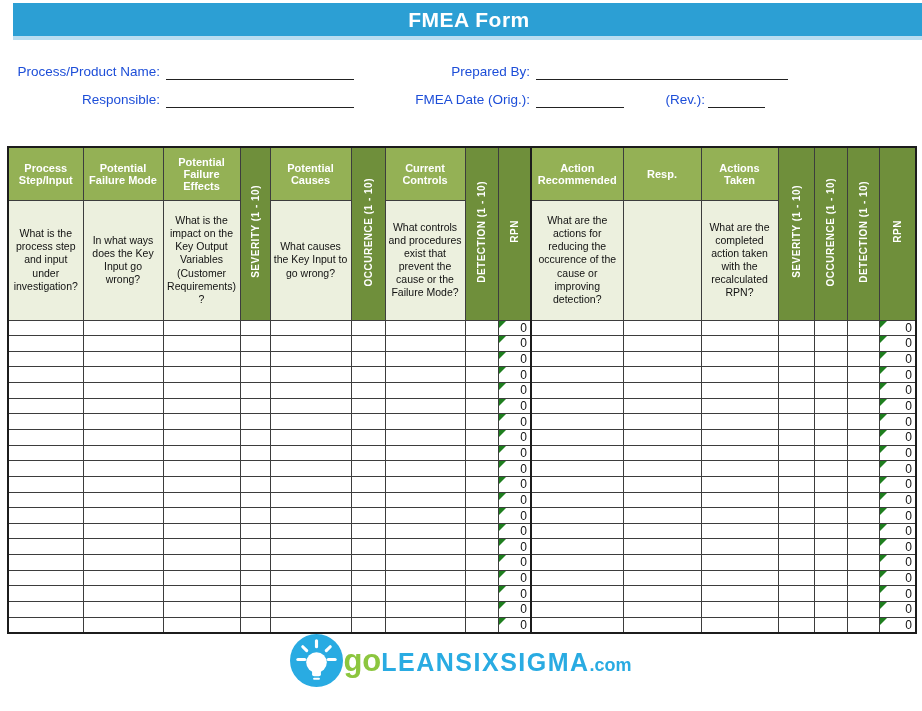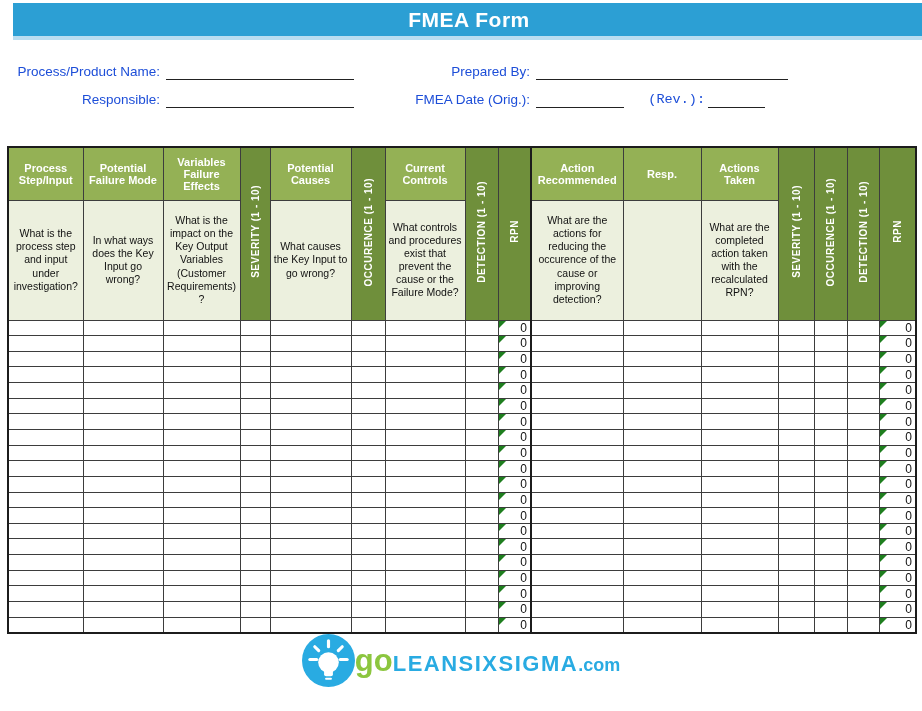--- a/index.html
+++ b/index.html
@@ -34,21 +34,21 @@
   td.rpn::before { content:""; position:absolute; left:0; top:0;
                    border-top:7px solid #1E7E1E; border-right:7px solid transparent; }
   .gsep { border-left:2px solid #1c1c1c !important;margin-top:13px; }
 
   
   .logo-row { position:absolute; left:0; top:633px; width:100%; height:54px;
               display:flex; align-items:center; justify-content:center; }
   .logo-circle { width:53px; height:53px; flex:0 0 53px; }
   .logo-text { display:flex; align-items:baseline; }
   .logo-go { color:#8CC63F; font-size:31px; font-weight:bold; line-height:1; }
-  .logo-main { color:#29ABE2; font-size:22px; font-weight:bold; letter-spacing:1.5px; line-height:1; }
+  .logo-main { color:#29ABE2; font-size:25px; font-weight:bold; letter-spacing:1.5px; line-height:1; }
   .logo-tld { color:#29ABE2; font-size:18px; font-weight:bold; line-height:1; }
   .copyright { position:absolute; left:0; top:690px; width:100%; text-align:center;
                font-size:11.5px; color:#111; }
 </style>
 </head>
 <body>
 
 <div id="page">
 
   <div class="banner">
@@ -60,21 +60,21 @@
 
   <div class="flabel" style="left:380px; width:150px; top:64px;">Prepared By:</div>
   <div class="ffield" style="left:536px; width:252px; top:64px;"></div>
 
   <div class="flabel" style="left:0; width:160px; top:92px;">Responsible:</div>
   <div class="ffield" style="left:166px; width:188px; top:92px;"></div>
 
   <div class="flabel" style="left:380px; width:150px; top:92px;">FMEA Date (Orig.):</div>
   <div class="ffield" style="left:536px; width:88px; top:92px;"></div>
 
-  <div class="flabel" style="left:630px; width:75px; top:92px;font-family:Liberation Mono, monospace;">(Rev.):</div>
+  <div class="flabel" style="left:630px; width:75px; top:92px;">(Rev.):</div>
   <div class="ffield" style="left:708px; width:57px; top:92px;"></div>
 
   <table class="fmea" id="fmea-table">
       <colgroup>
         <col style="width: 75px;">
         <col style="width: 80px;">
         <col style="width: 77px;">
         <col style="width: 30px;">
         <col style="width: 81px;">
         <col style="width: 34px;">
@@ -86,21 +86,21 @@
         <col style="width: 77px;">
         <col style="width: 36px;">
         <col style="width: 33px;">
         <col style="width: 32px;">
         <col style="width: 37px;">
       </colgroup>
       <thead>
         <tr>
           <th class="h1">Process Step/Input</th>
           <th class="h1">Potential Failure Mode</th>
-          <th class="h1">Variables Failure Effects</th>
+          <th class="h1">Potential Failure Effects</th>
           <th rowspan="2" class="vcol"><span class="vtext">SEVERITY (1 - 10)</span></th>
           <th class="h1">Potential Causes</th>
           <th rowspan="2" class="vcol"><span class="vtext">OCCURENCE (1 - 10)</span></th>
           <th class="h1">Current Controls</th>
           <th rowspan="2" class="vcol"><span class="vtext">DETECTION (1 - 10)</span></th>
           <th rowspan="2" class="vcol"><span class="vtext">RPN</span></th>
           <th class="h1 gsep">Action Recommended</th>
           <th class="h1">Resp.</th>
           <th class="h1">Actions Taken</th>
           <th rowspan="2" class="vcol"><span class="vtext">SEVERITY (1 - 10)</span></th>

